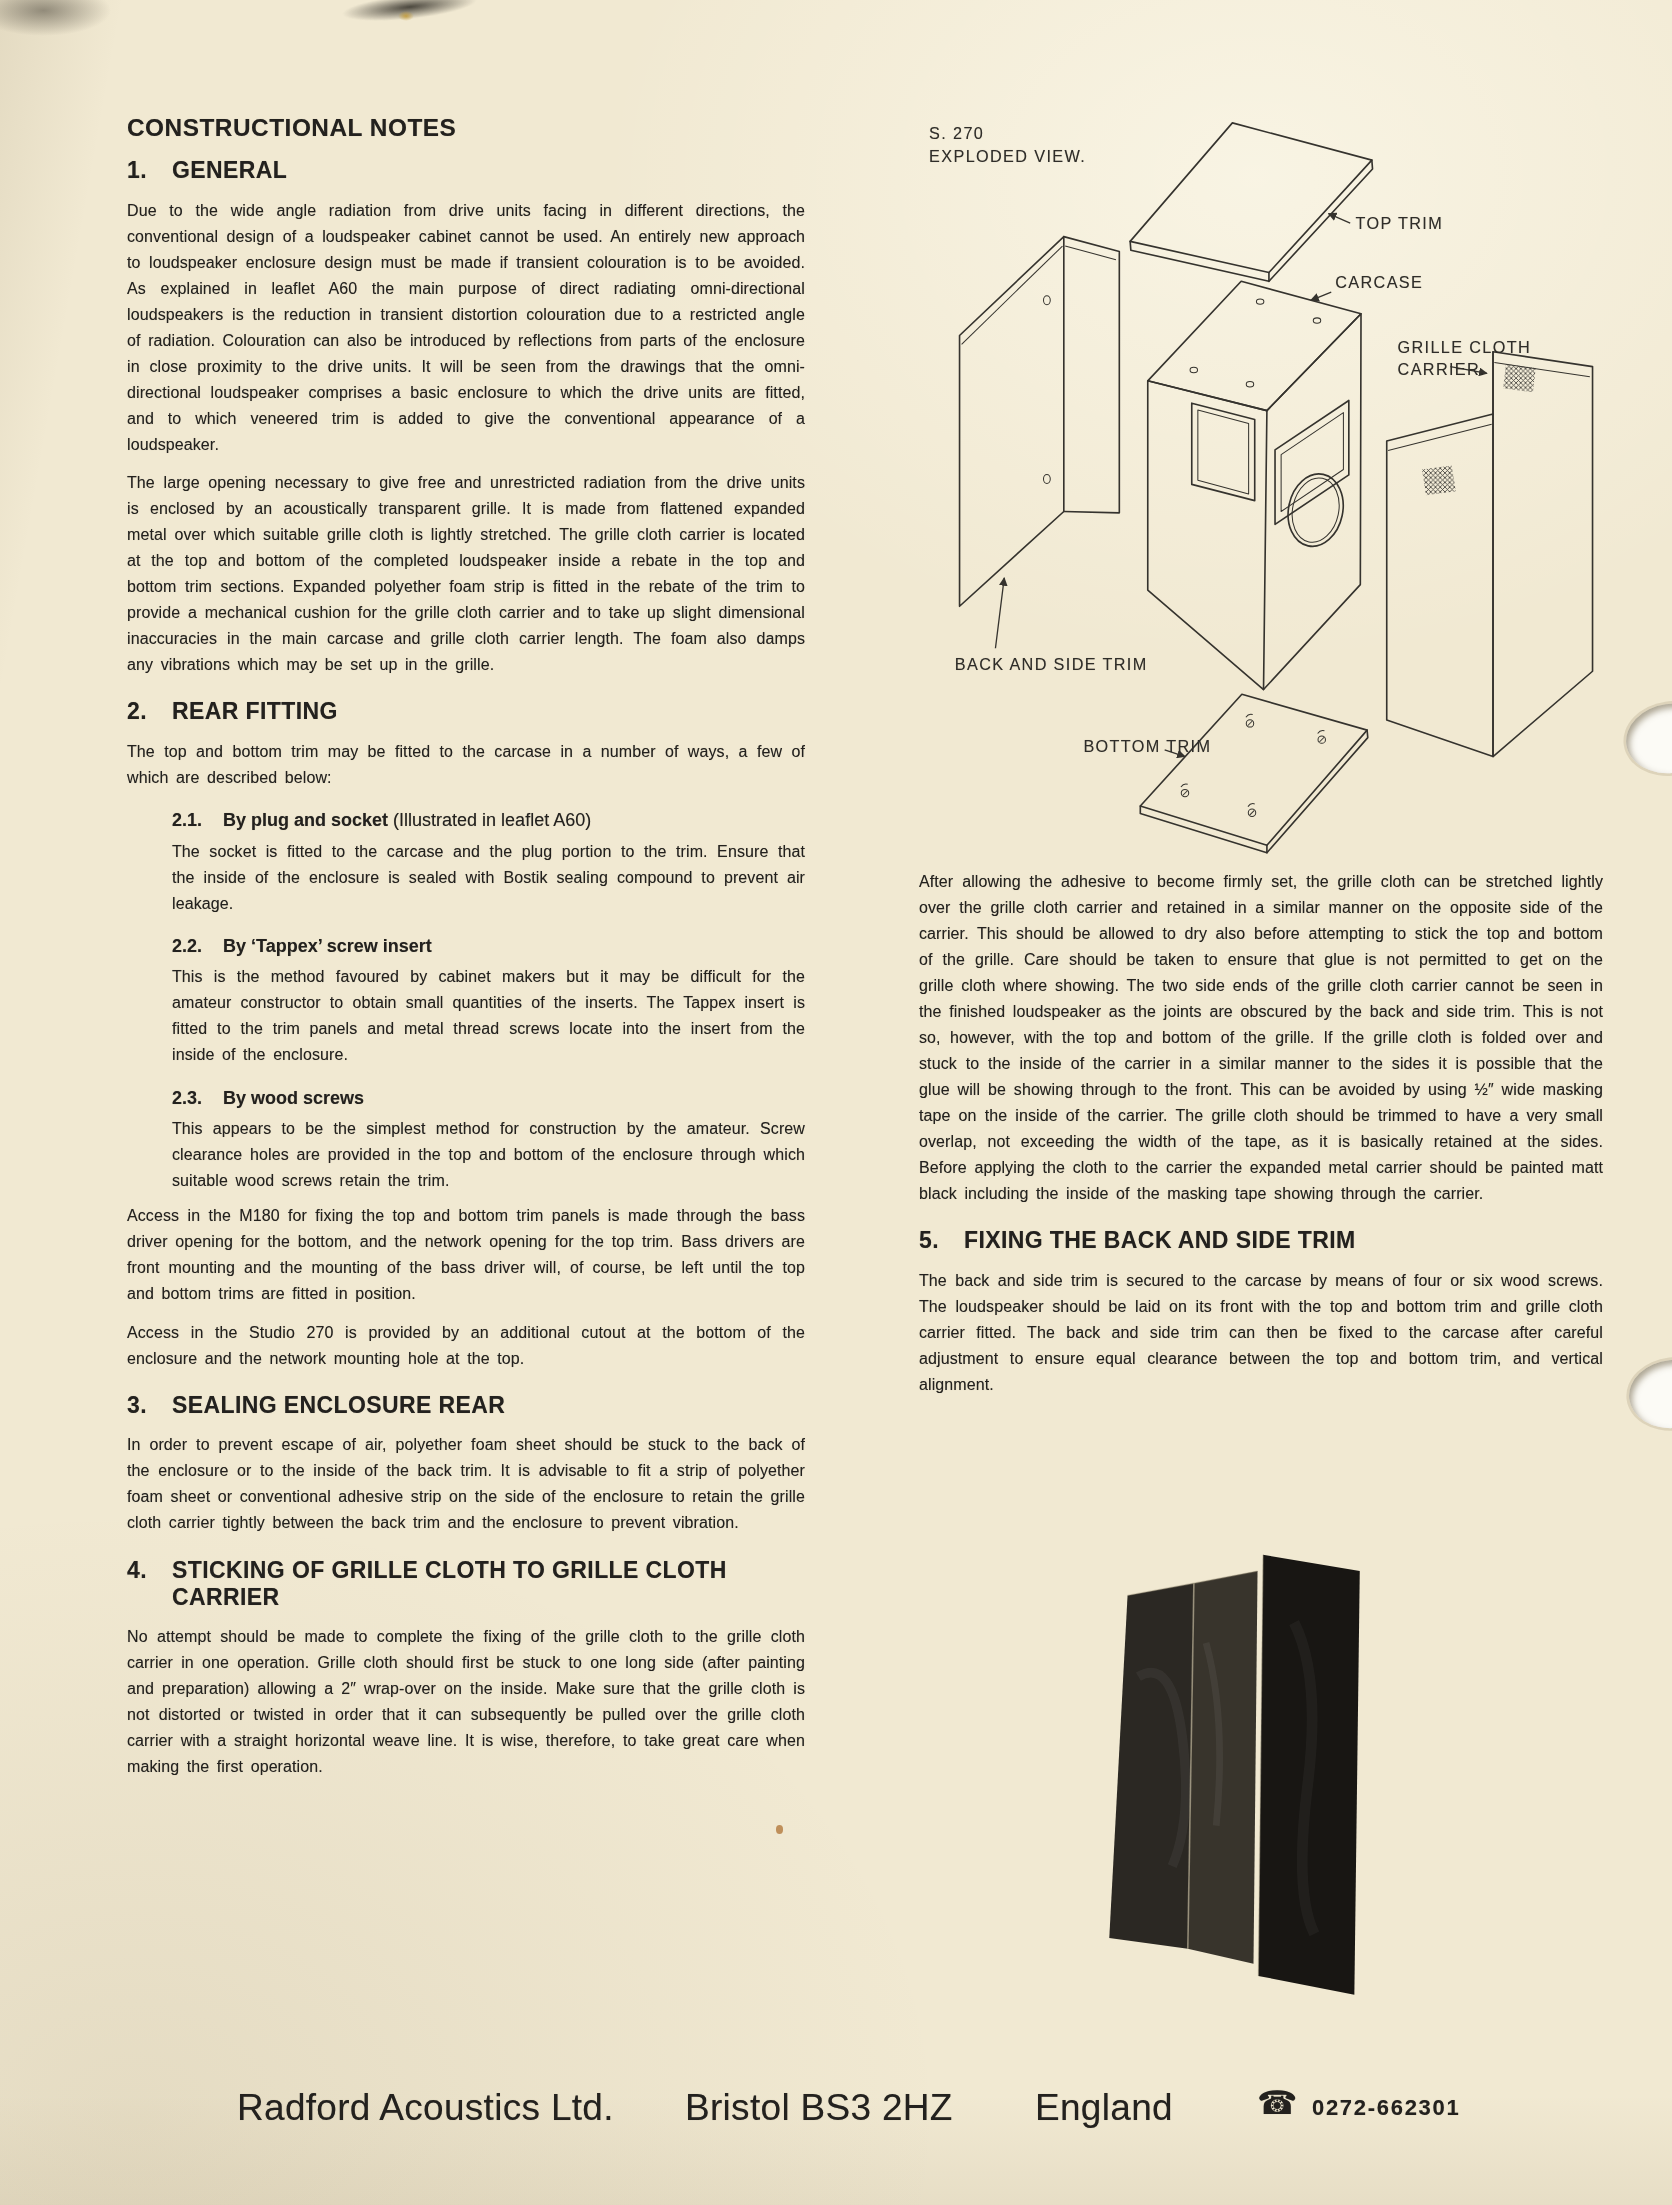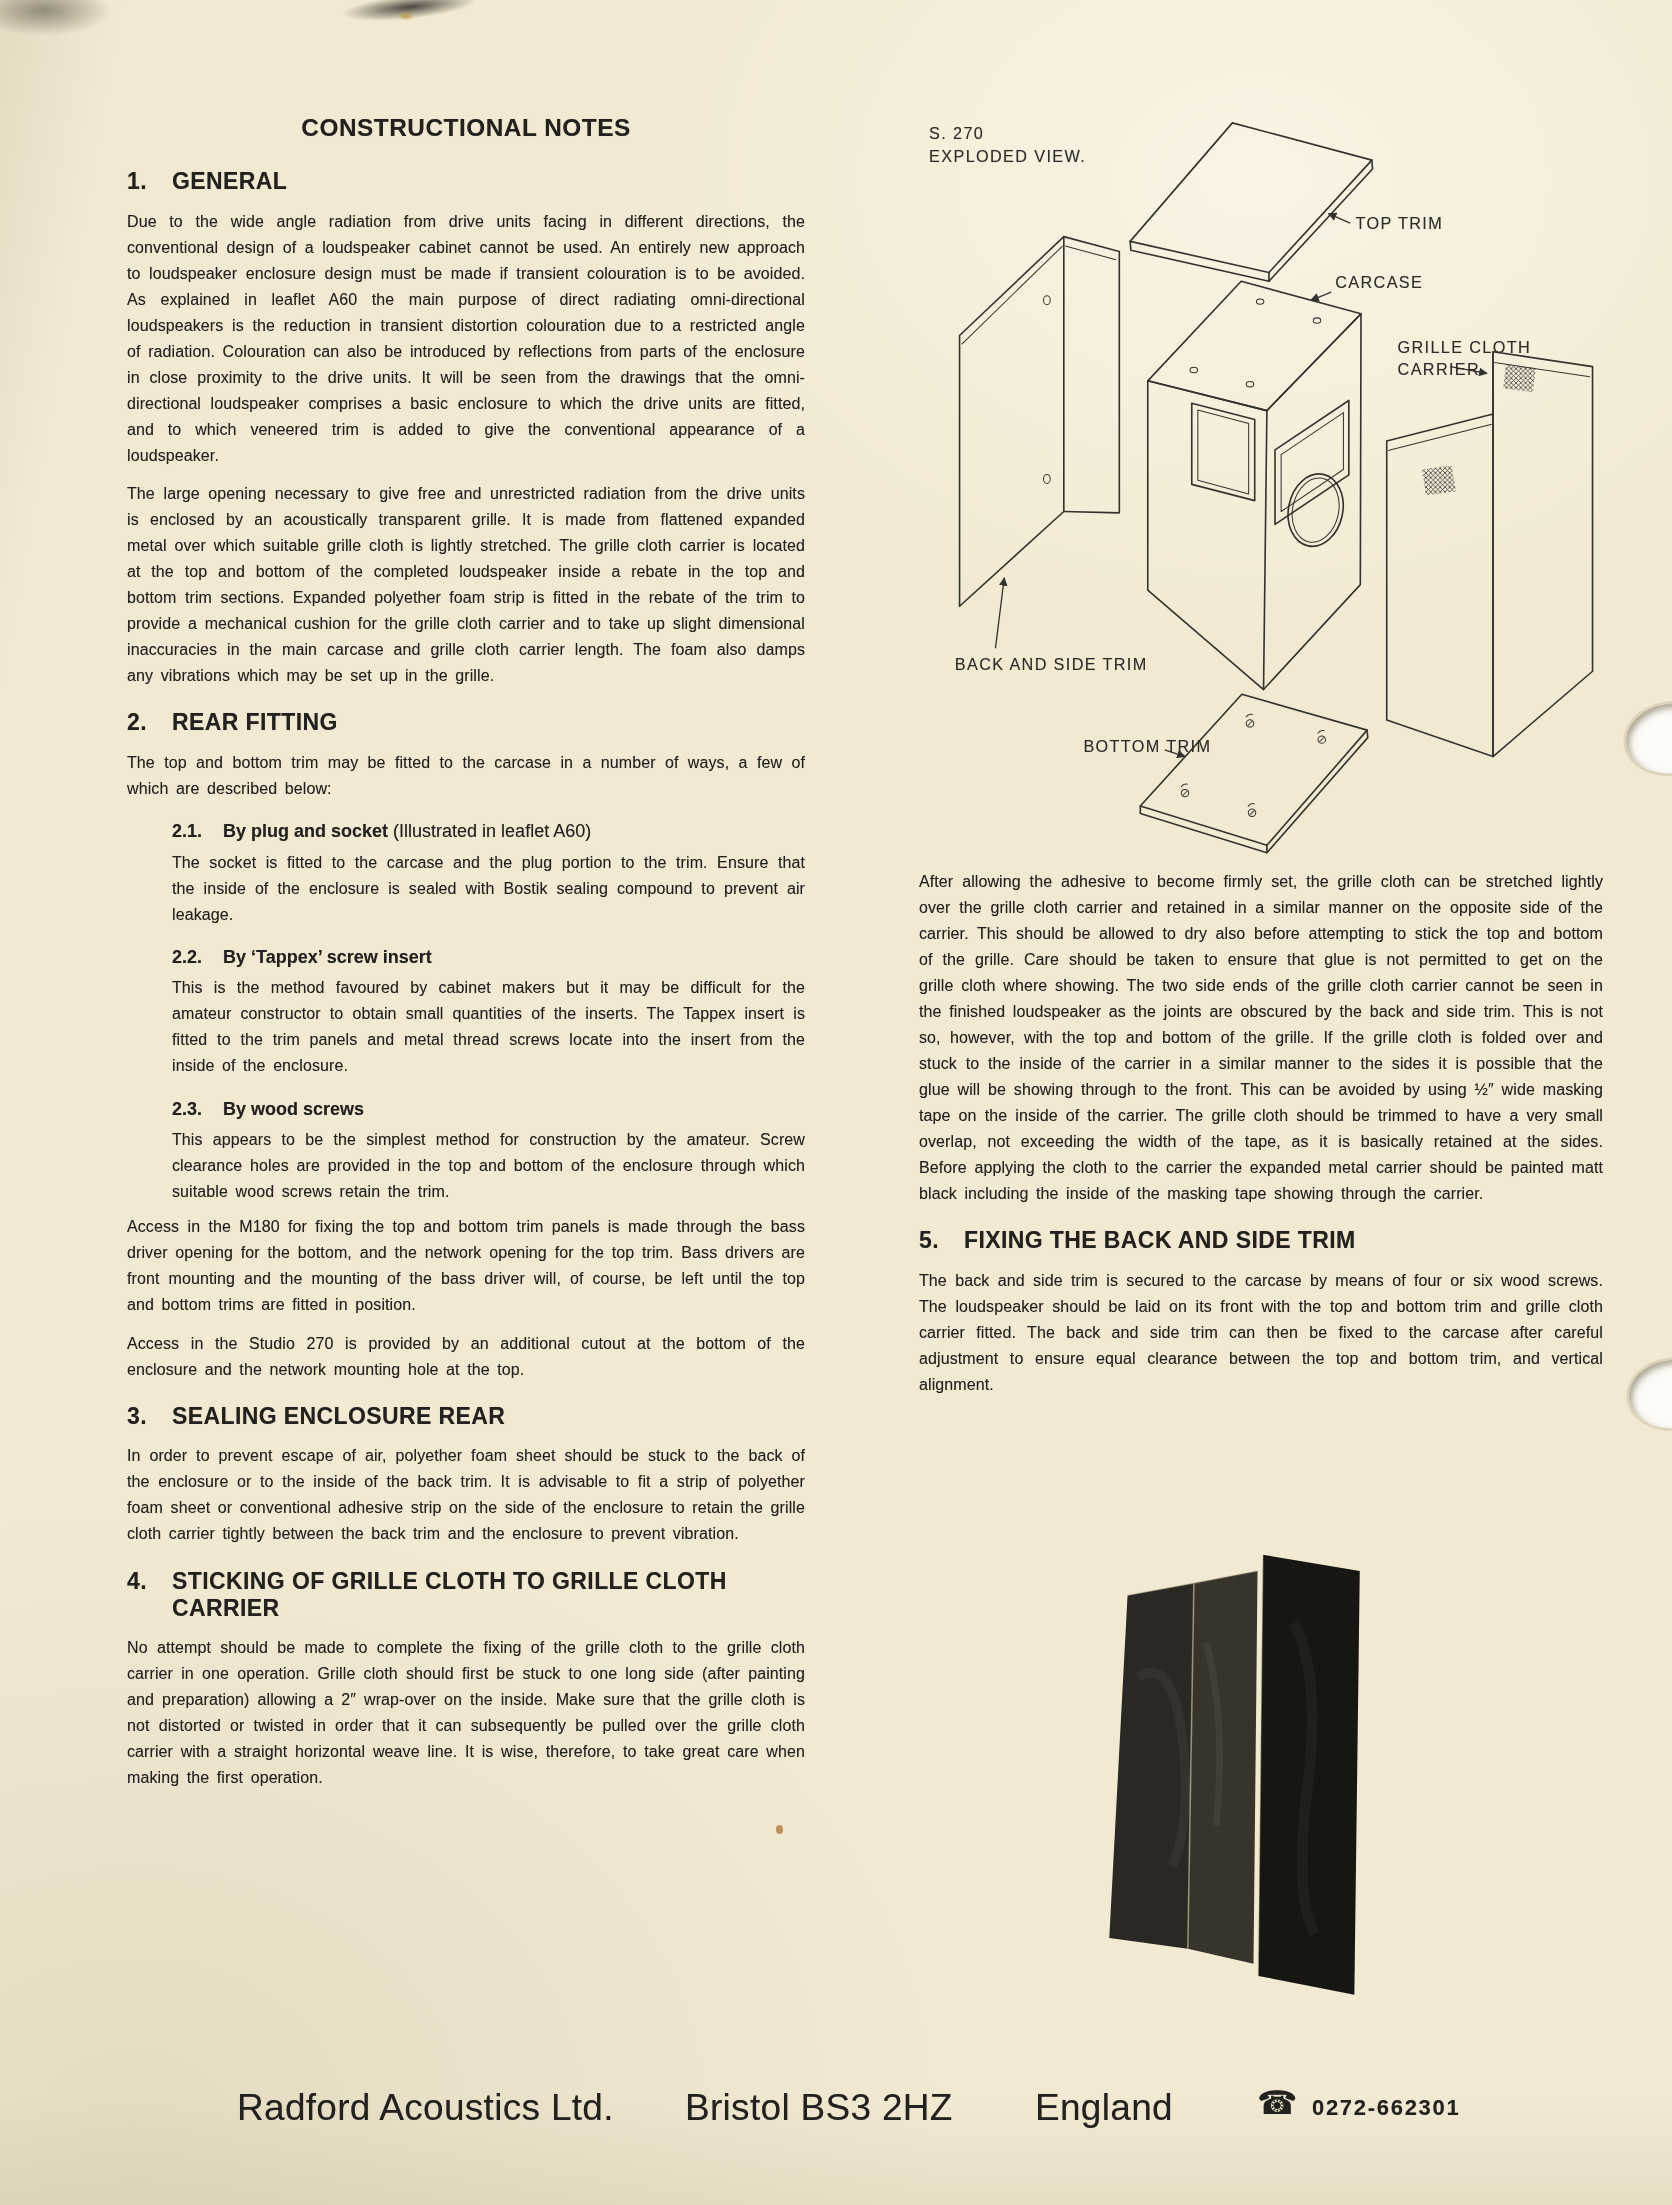--- a/index.html
+++ b/index.html
@@ -12,21 +12,21 @@
       linear-gradient(100deg, rgba(110,90,50,.10), transparent 6%),
       linear-gradient(0deg, rgba(110,90,50,.08), transparent 5%),
       #f1e9d2;
     text-shadow:0 0 0.7px rgba(35,33,30,.35);
   }
   .col{position:absolute;}
   #col-left{left:127px;top:114px;width:678px;}
   #col-right{left:919px;top:869px;width:684px;}
   p.body{font-size:16px;line-height:26px;text-align:justify;word-spacing:3px;
          letter-spacing:0.1px;margin:0 0 12.2px;}
-  h1{font-size:24.4px;line-height:28.4px;font-weight:bold;letter-spacing:0.5px;margin:0 0 26px;text-align:center;}
+  h1{font-size:24.4px;line-height:28.4px;font-weight:bold;letter-spacing:0.5px;margin:0 0 15px;}
   .sec-h{position:relative;padding-left:45px;font-weight:bold;font-size:23px;line-height:27px;
          letter-spacing:0.4px;margin:20.3px 0 13.5px;}
   .sec-h .num{position:absolute;left:0;top:0;}
   .sec-h .ttl span{display:block;}
   .sub{margin-left:45px;}
   .sub .sub-h{font-size:18px;line-height:26px;margin:16.3px 0 5.4px;}
   .sub .sub-h .num{display:inline-block;width:51px;font-weight:bold;}
   .sub .sub-h .t{font-weight:bold;}
   .sub p.body{margin-bottom:8.1px;}
   #diagram{position:absolute;left:914px;top:108px;width:718px;height:765px;}

